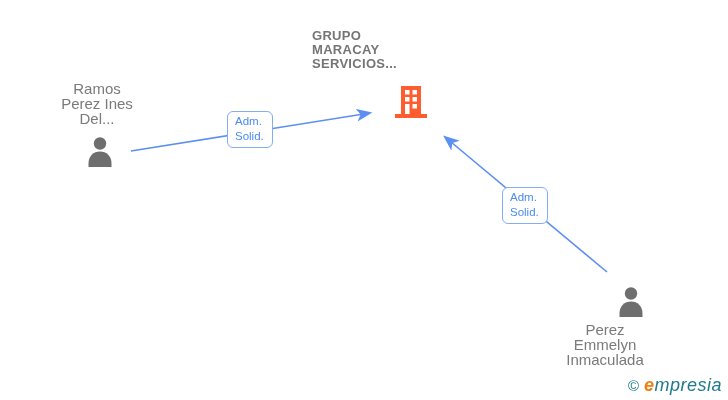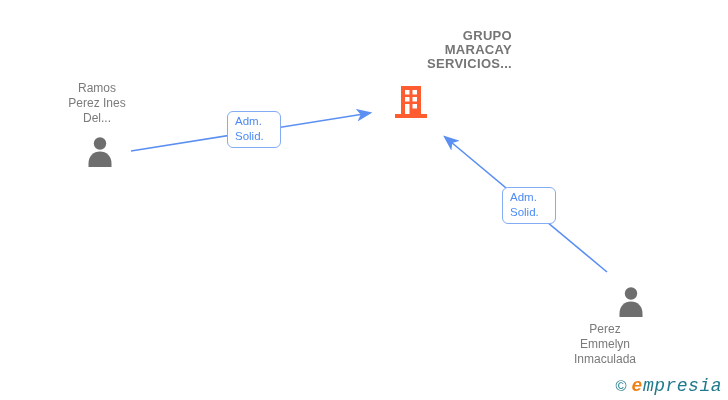--- a/index.html
+++ b/index.html
@@ -9,64 +9,64 @@
     height: 400px;
     background: #ffffff;
     overflow: hidden;
     font-family: "Liberation Sans", sans-serif;
   }
   .edges-layer { position: absolute; left: 0; top: 0; }
 
   .company-name {
     position: absolute;
     left: 312px; top: 29px; width: 200px;
-    text-align: right;
+    text-align: left;
     font-size: 13px; font-weight: bold; line-height: 14px;
     letter-spacing: 0.3px;
     color: #757575;
     white-space: pre-line;
   }
   .icon-building { position: absolute; left: 394px; top: 85px; }
 
   .person-name {
     position: absolute;
     width: 130px;
     text-align: center;
-    font-size: 12px; line-height: 15px;
+    font-size: 15px; line-height: 15px;
     color: #7a7a7a;
     white-space: pre-line;
   }
   .p1 { left: 32px;  top: 81px; }
   .p2 { left: 540px; top: 322px; }
 
   .icon-person { position: absolute; }
   .ip1 { left: 86px;  top: 136px; }
   .ip2 { left: 617px; top: 286px; }
 
   .edge-label {
     position: absolute;
     background: #ffffff;
     border: 1.5px solid #84acf5;
     border-radius: 6px;
-    padding: 2px 16px 3px 7px;
+    padding: 2px 8px 3px 7px;
     font-size: 11.5px; line-height: 15px;
     color: #4c8bf5;
     white-space: pre-line;
   }
   .el1 { left: 227px; top: 111px; }
   .el2 { left: 502px; top: 187px; }
 
   .watermark {
     position: absolute;
     right: 6px; bottom: 4px;
     display: flex; align-items: baseline; gap: 5px;
   }
   .wm-copy { color: #20798d; font-size: 15px; }
   .wm-brand {
-    font-family: Liberation Mono, monospace;
+    font-family: Liberation Sans, sans-serif;
     font-style: italic;
     font-size: 18px;
     color: #20798d;
     letter-spacing: 0.5px;
   }
   .wm-brand .first { color: #f07f13; font-weight: bold; }
 </style>
 </head>
 <body>
 

